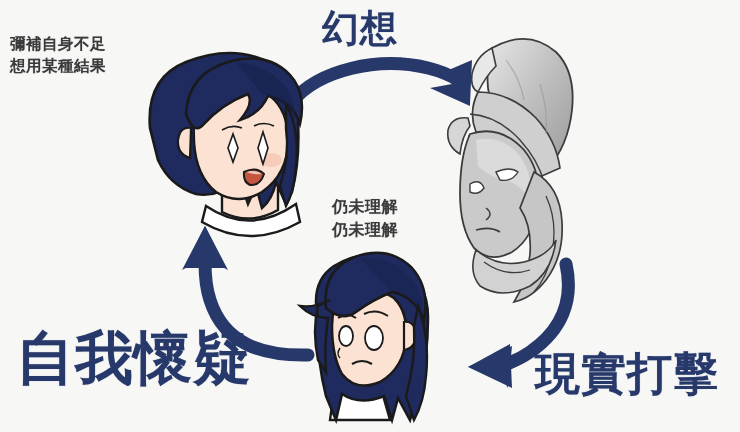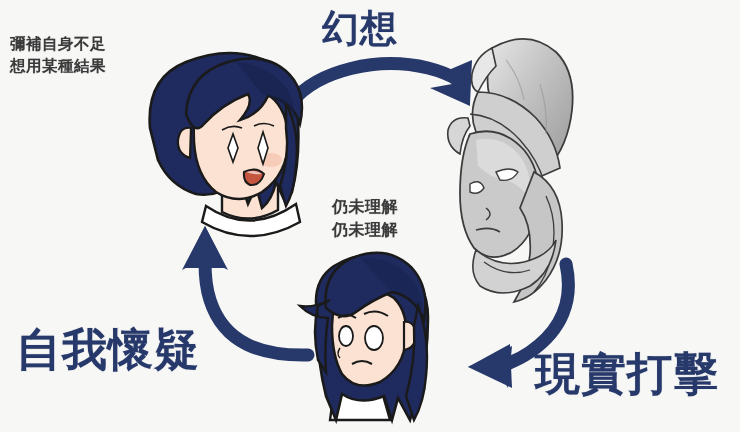--- a/index.html
+++ b/index.html
@@ -30,21 +30,21 @@
   .caption .line { display: block; }
 
   .stage-label {
     color: #27396a;
     font-weight: 700;
     letter-spacing: 1px;
     white-space: nowrap;
     text-shadow: 0 0 1px rgba(39,57,106,.4);
   }
   #label-fantasy   { font-size: 37px; left: 322px; top: 4px; text-align: center; }
-  #label-selfdoubt { font-size: 45px; left: 16px;  top: 320px; }
+  #label-selfdoubt { font-size: 58px; left: 16px;  top: 320px; }
   #label-reality   { font-size: 45px; left: 535px; top: 344px; }
 
   #cap-topleft  { left: 10px;  top: 33px; }
   #cap-topright { left: 576px; top: 50px; text-align: left; }
   #cap-center   { left: 332px; top: 196px; font-size: 16px; text-align: center; }
 
   
   svg.layer { position: absolute; left: 0; top: 0; width: 740px; height: 432px; }
   svg.layer.under { z-index: 1; }
   .art { position: absolute; z-index: 2; }

